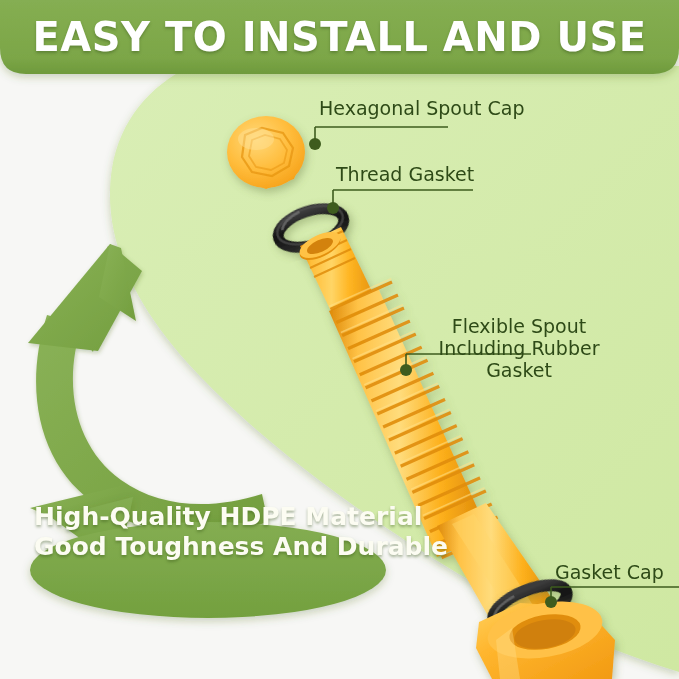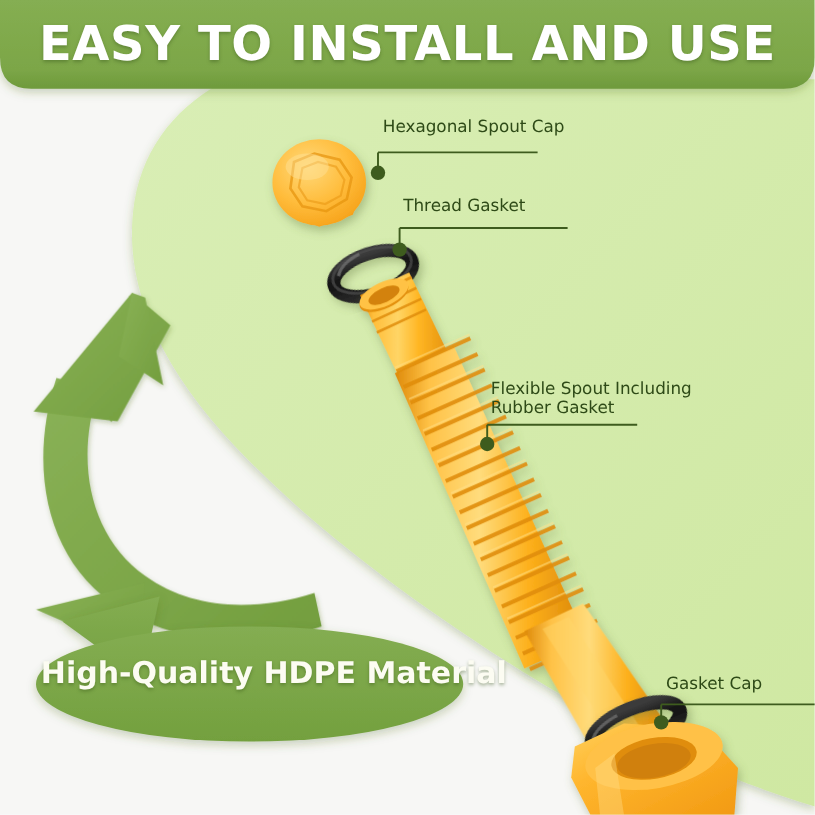--- a/index.html
+++ b/index.html
@@ -9,34 +9,34 @@
 
   .hdr-text{
     position:absolute;left:0;top:0;width:679px;height:74px;
     display:flex;align-items:center;justify-content:center;
     font-family:"DejaVu Sans","Liberation Sans",sans-serif;
     font-weight:bold;font-size:40px;letter-spacing:.5px;
     color:#FFFFFF;text-shadow:0 2px 3px rgba(60,90,30,.45);
     white-space:nowrap;
   }
   .badge-text{
-    position:absolute;left:34px;top:546px;width:348px;
+    position:absolute;left:34px;top:502px;width:348px;
     text-align:left;line-height:1.18;
     font-family:"DejaVu Sans","Liberation Sans",sans-serif;
     font-weight:bold;font-size:25px;color:#FCFCF2;
     text-shadow:0 2px 3px rgba(50,80,20,.40);
   }
   .badge-text div{white-space:nowrap;}
 
   .cal{
     position:absolute;
     font-family:"DejaVu Sans","Liberation Sans",sans-serif;
-    font-size:14px;color:#2E4A17;line-height:1.15;white-space:nowrap;
+    font-size:19px;color:#2E4A17;line-height:1.15;white-space:nowrap;
   }
-  .cal.two{white-space:normal;width:220px;}
+  .cal.two{white-space:normal;width:220px;text-align:center;}
   #lbl-hex{left:319px;top:98px;}
   #lbl-seal{left:336px;top:164px;}
   #lbl-flex{left:409px;top:316px;}
   #lbl-thread{left:555px;top:562px;}
 </style>
 </head>
 <body>
 
 <div id="stage">
 
@@ -257,15 +257,16 @@
   <div class="cal" id="lbl-hex">Hexagonal Spout Cap</div>
 
   <div class="cal" id="lbl-seal">Thread Gasket</div>
 
   <div class="cal two" id="lbl-flex">Flexible  Spout Including Rubber Gasket</div>
 
   <div class="cal" id="lbl-thread">Gasket Cap</div>
 
   <div class="badge-text">
     <div>High-Quality HDPE Material</div>
+    <div>Good Toughness And Durable</div>
   </div>
 
 </div>
 
 </body></html>

